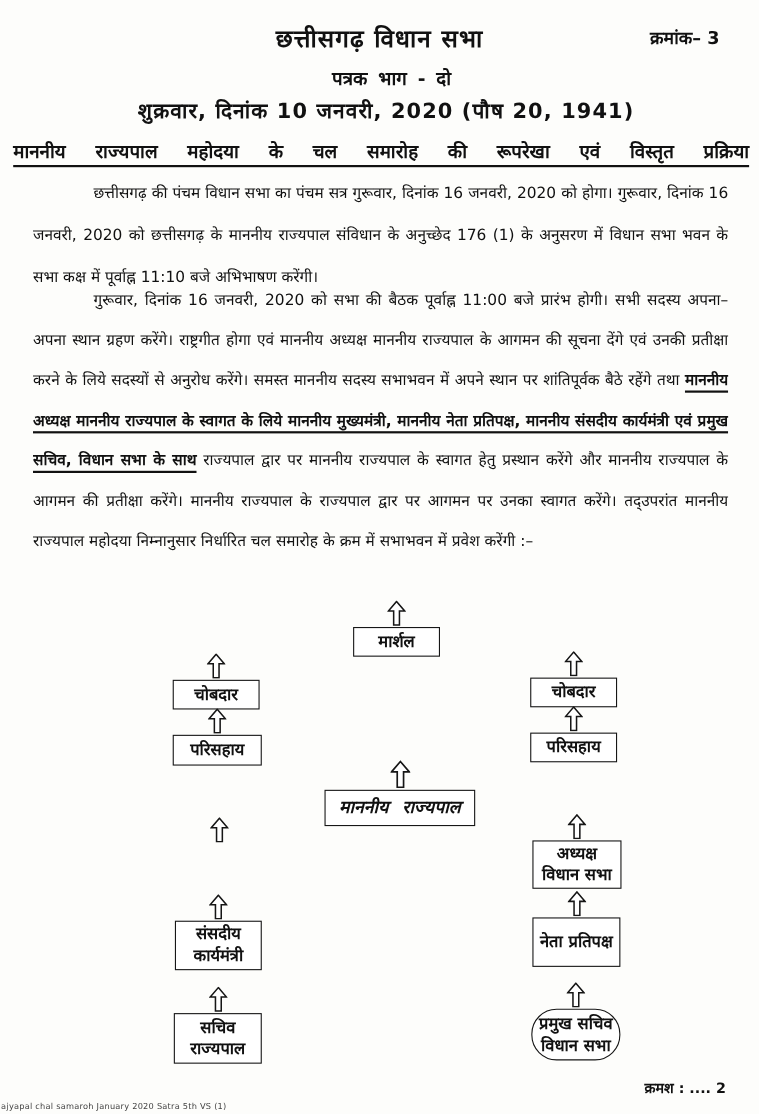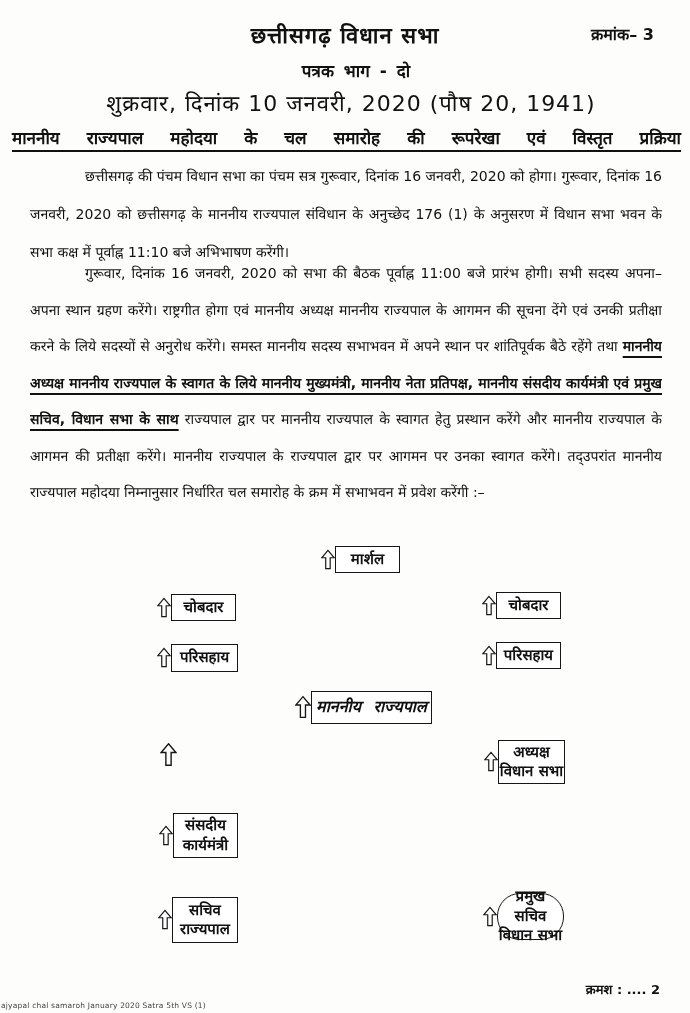--- a/index.html
+++ b/index.html
@@ -9,41 +9,41 @@
     margin:0 auto;
     background:#fdfdfb;
     color:#111;
     font-family:"DejaVu Sans", sans-serif;
     overflow:hidden;
   }
   .centered{position:absolute;left:0;right:0;text-align:center;}
   .doc-title{top:19px;font-size:22px;font-weight:bold;letter-spacing:1px;}
   .serial{position:absolute;top:23px;right:36px;font-size:16px;font-weight:bold;}
   .subtitle{top:59px;font-size:17px;font-weight:bold;word-spacing:4px;padding-left:22px;}
-  .dateline{top:87px;font-size:22px;font-weight:normal;letter-spacing:1px;padding-left:12px;}
+  .dateline{top:87px;font-size:19px;font-weight:bold;letter-spacing:1px;padding-left:12px;}
   .heading{
     position:absolute;top:126px;left:12px;right:9px;
     font-size:17px;font-weight:bold;
     text-decoration:underline;text-underline-offset:6px;text-decoration-thickness:1.6px;
     text-align:justify;text-align-last:justify;
   }
   .para{
     position:absolute;left:30px;right:28px;
     font-size:14px;line-height:38px;
     text-align:justify;
     overflow:hidden;
   }
   .para1{top:157px;height:112px;text-indent:55px;}
   .para2{top:255px;height:291px;text-indent:55px;line-height:36.5px;}
   .bold-u{
     font-weight:bold;
     text-decoration:underline;text-underline-offset:5px;text-decoration-thickness:1.5px;
   }
   .diagram{position:absolute;left:0;top:0;width:690px;height:1013px;pointer-events:none;}
-  .node{position:absolute;display:flex;flex-direction:row;align-items:center;}
+  .node{position:absolute;display:flex;flex-direction:column;align-items:center;}
   .arrow{display:block;margin-bottom:1px;}
   .dbox{
     width:100%;box-sizing:border-box;
     border:1.8px solid #161616;background:#fff;
     font-weight:bold;font-size:15px;line-height:1.3;
     text-align:center;white-space:pre-line;
     display:flex;align-items:center;justify-content:center;
   }
   .n-marshal{left:321px;top:546px;width:79px;}    .n-marshal .dbox{height:27px;}
   .n-chobdar-l{left:157px;top:594px;width:79px;}  .n-chobdar-l .dbox{height:27px;}
@@ -134,20 +134,26 @@
     </div>
 
     <div class="node n-sansadiya">
       <svg class="arrow" viewBox="0 0 20 28" width="17" height="23">
           <path d="M10 1 L19 11.5 L13.2 11.5 L13.2 27 L6.8 27 L6.8 11.5 L1 11.5 Z" fill="#fff" stroke="#161616" stroke-width="1.7"></path>
         </svg>
       <div class="dbox">संसदीय
 कार्यमंत्री</div>
     </div>
 
+    <div class="node n-neta">
+      <svg class="arrow" viewBox="0 0 20 28" width="17" height="23">
+          <path d="M10 1 L19 11.5 L13.2 11.5 L13.2 27 L6.8 27 L6.8 11.5 L1 11.5 Z" fill="#fff" stroke="#161616" stroke-width="1.7"></path>
+        </svg>
+      <div class="dbox">नेता प्रतिपक्ष</div>
+    </div>
 
     <div class="node n-sachiv">
       <svg class="arrow" viewBox="0 0 20 28" width="17" height="23">
           <path d="M10 1 L19 11.5 L13.2 11.5 L13.2 27 L6.8 27 L6.8 11.5 L1 11.5 Z" fill="#fff" stroke="#161616" stroke-width="1.7"></path>
         </svg>
       <div class="dbox">सचिव
 राज्यपाल</div>
     </div>
 
     <div class="node n-pramukh">

